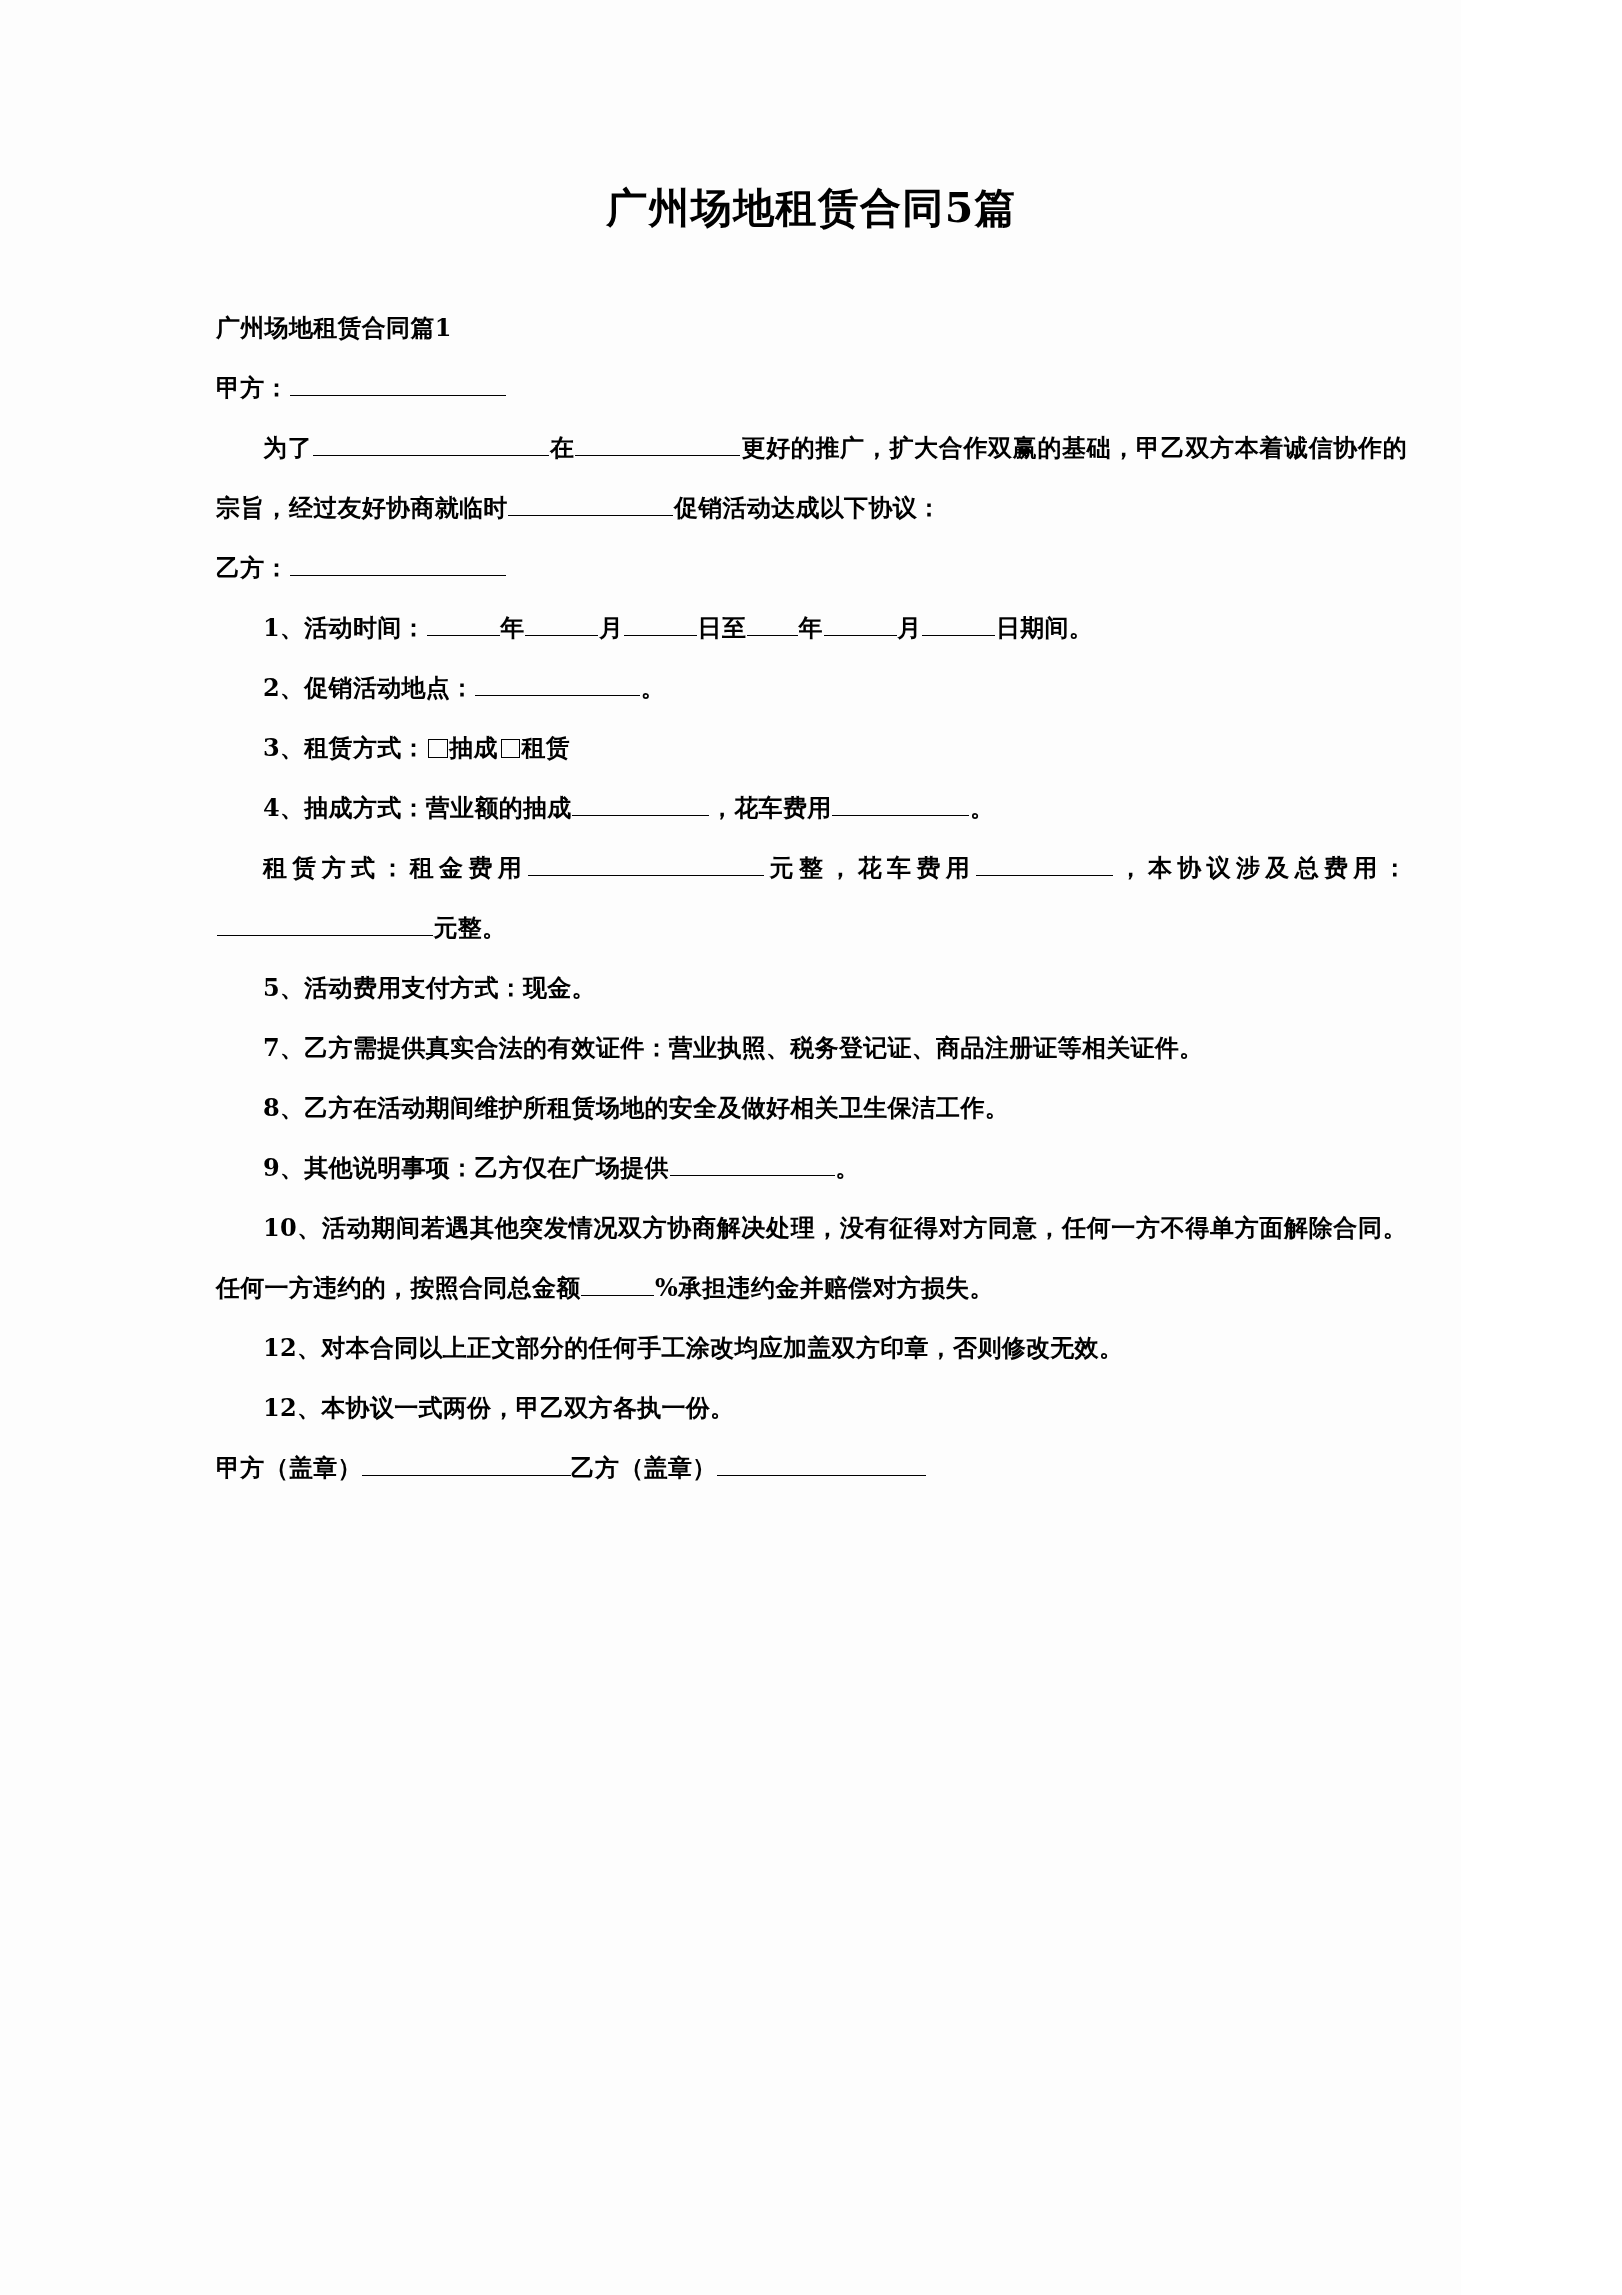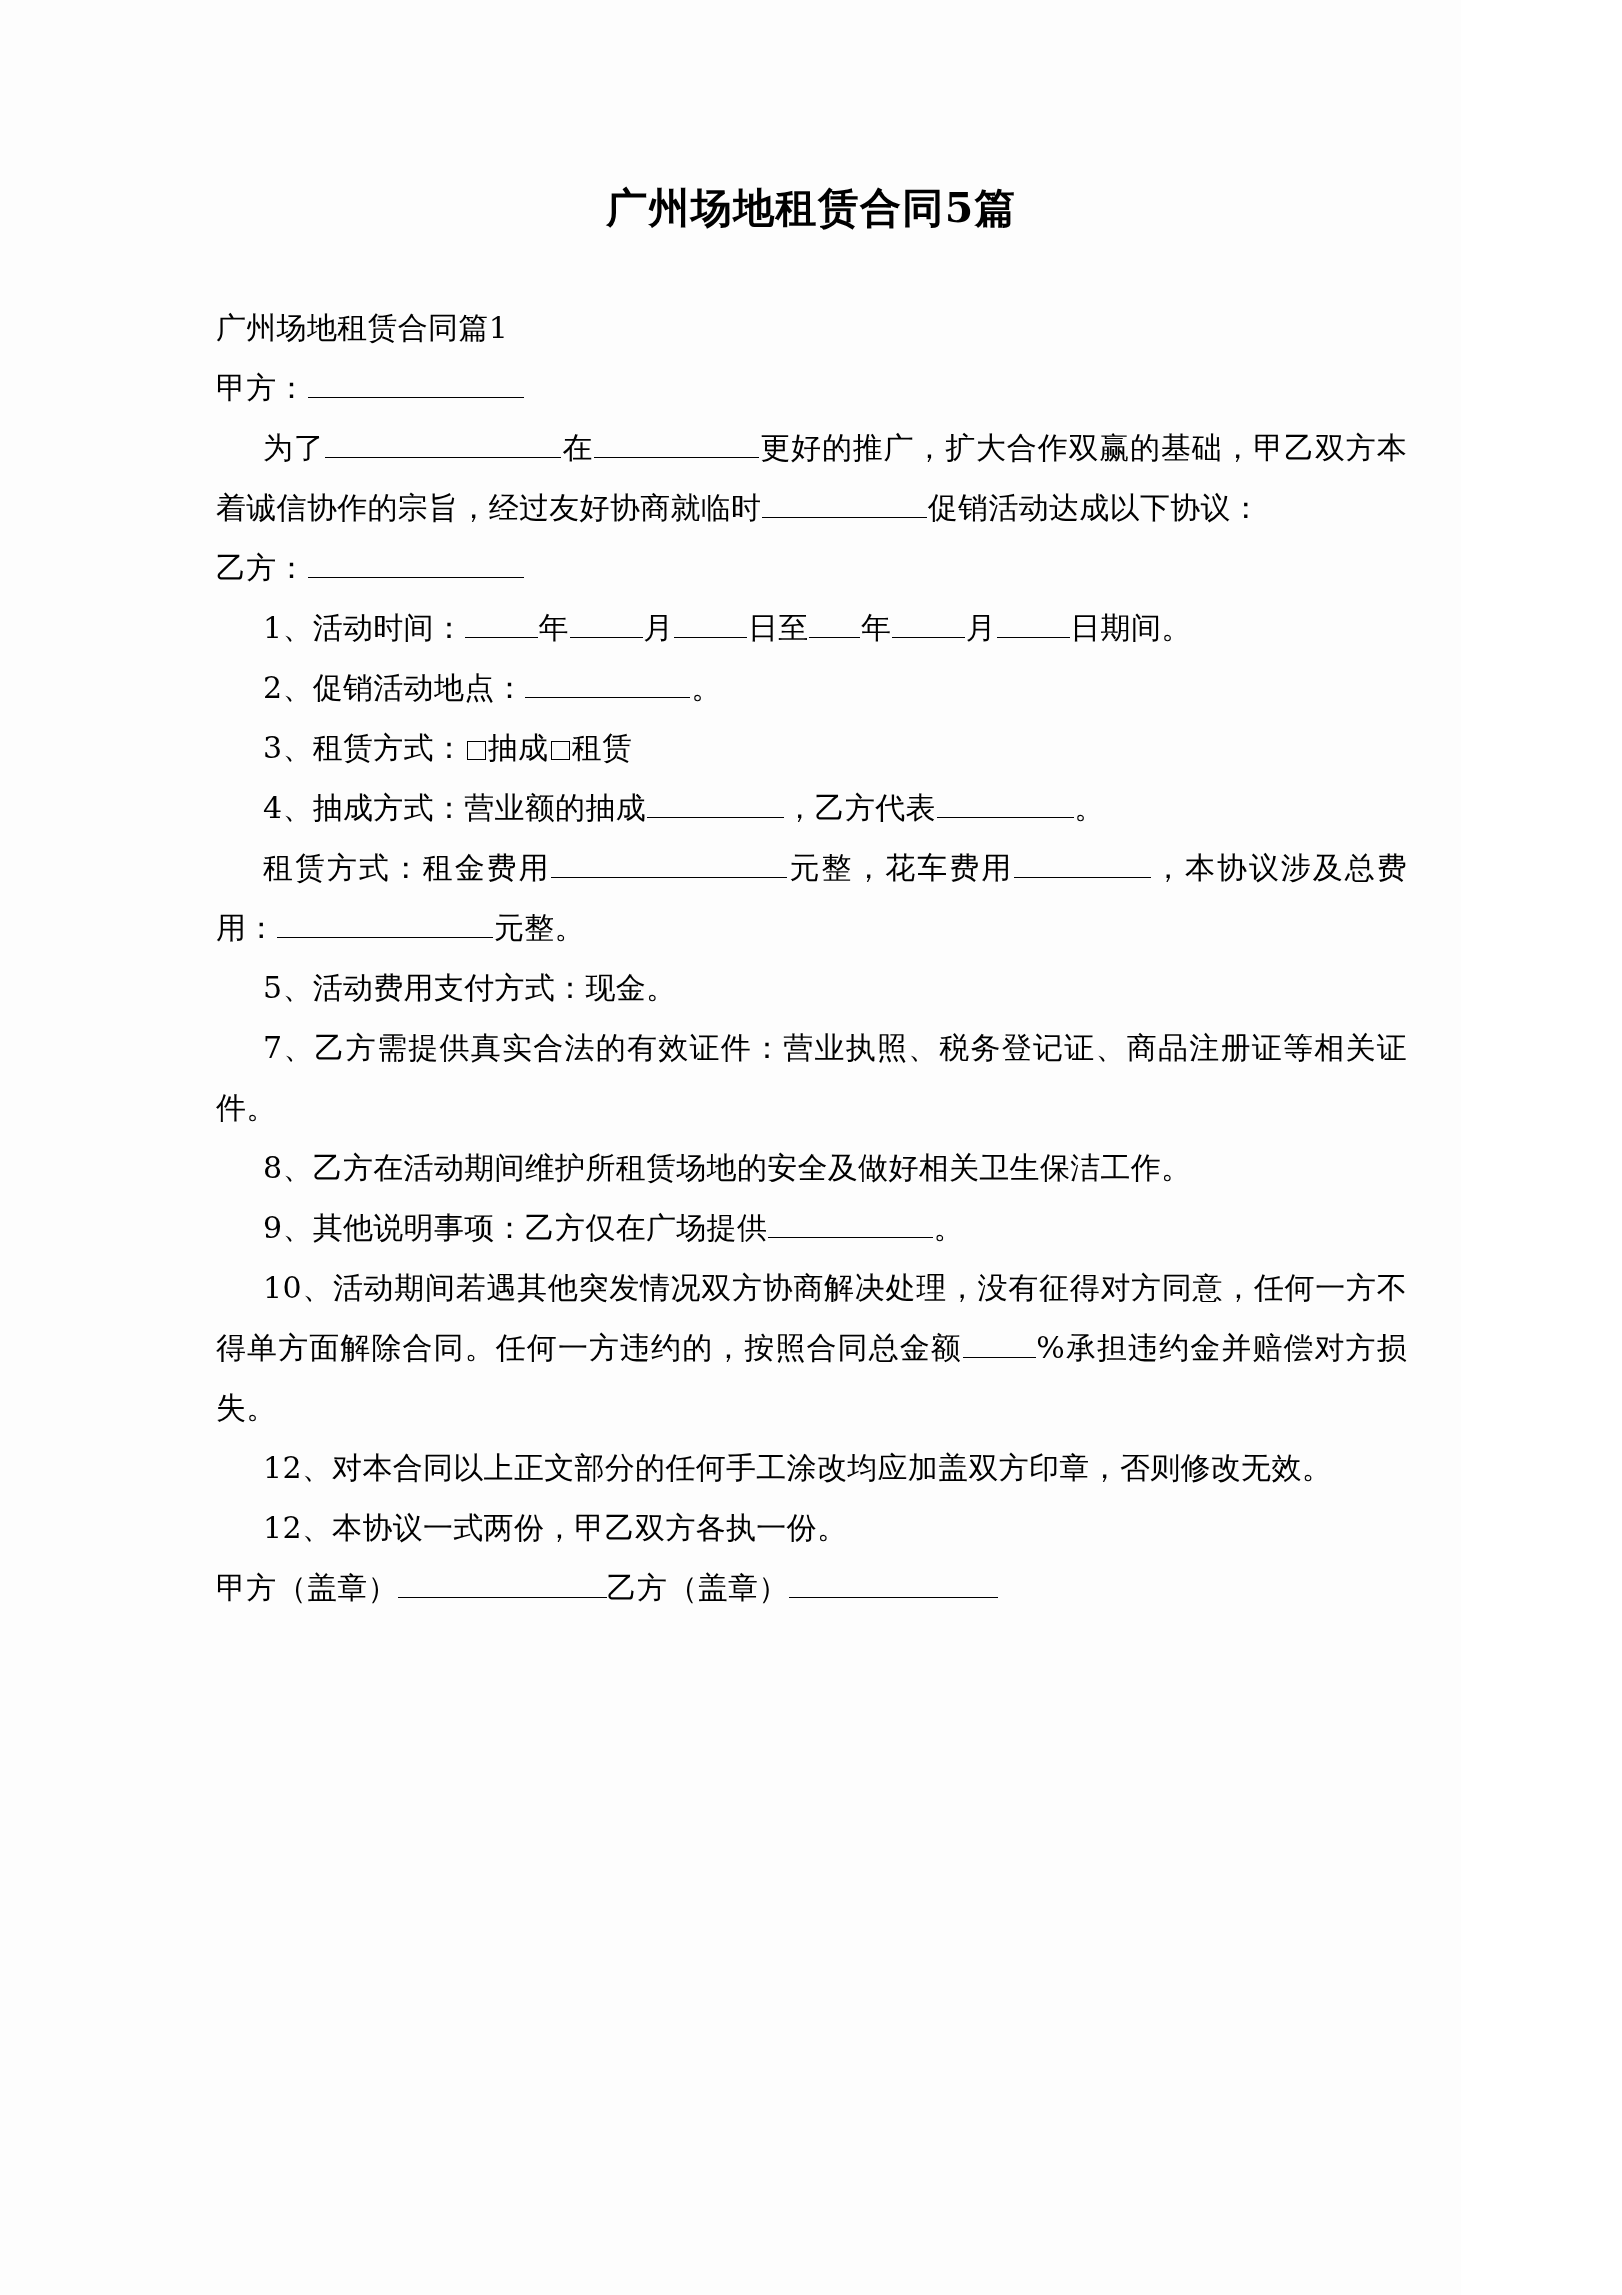--- a/index.html
+++ b/index.html
@@ -46,23 +46,24 @@
     font-size: 23.6px;
     line-height: 60px;
     color: #000;
     text-align: justify;
     text-justify: inter-ideograph;
   }
   p.para {
     margin: 0 0 0 0;
     padding: 0;
     text-indent: 47px;
-    font-size: 30px;
+    font-size: 24px;
     line-height: 60px;
     letter-spacing: 0.3px;
+    font-weight: bold;
   }
   p.para.noindent {
     text-indent: 0;
   }
   p.para.indent1 {
     text-indent: 47px;
   }
 
   
   .blank {
@@ -133,21 +134,21 @@
 
       <p class="para indent1">
         <span>2、</span><span>促销活动地点：</span><span class="blank b-xl"></span><span>。</span>
       </p>
 
       <p class="para indent1">
         <span>3、</span><span>租赁方式：</span><span class="checkbox-glyph"></span><span>抽成</span><span class="checkbox-glyph"></span><span>租赁</span>
       </p>
 
       <p class="para indent1">
-        <span>4、</span><span>抽成方式：营业额的抽成</span><span class="blank b-lg"></span><span>，乙方代表</span><span class="blank b-lg"></span><span>。</span>
+        <span>4、</span><span>抽成方式：营业额的抽成</span><span class="blank b-lg"></span><span>，花车费用</span><span class="blank b-lg"></span><span>。</span>
       </p>
 
       <p class="para indent1">
         <span>租赁方式：租金费用</span><span class="blank b-huge"></span><span>元整，花车费用</span><span class="blank b-lg"></span><span>，本协议涉及总费用：</span><span class="blank b-xxl"></span><span>元整。</span>
       </p>
 
       <p class="para indent1">
         <span>5、</span><span>活动费用支付方式：现金。</span>
       </p>
 

